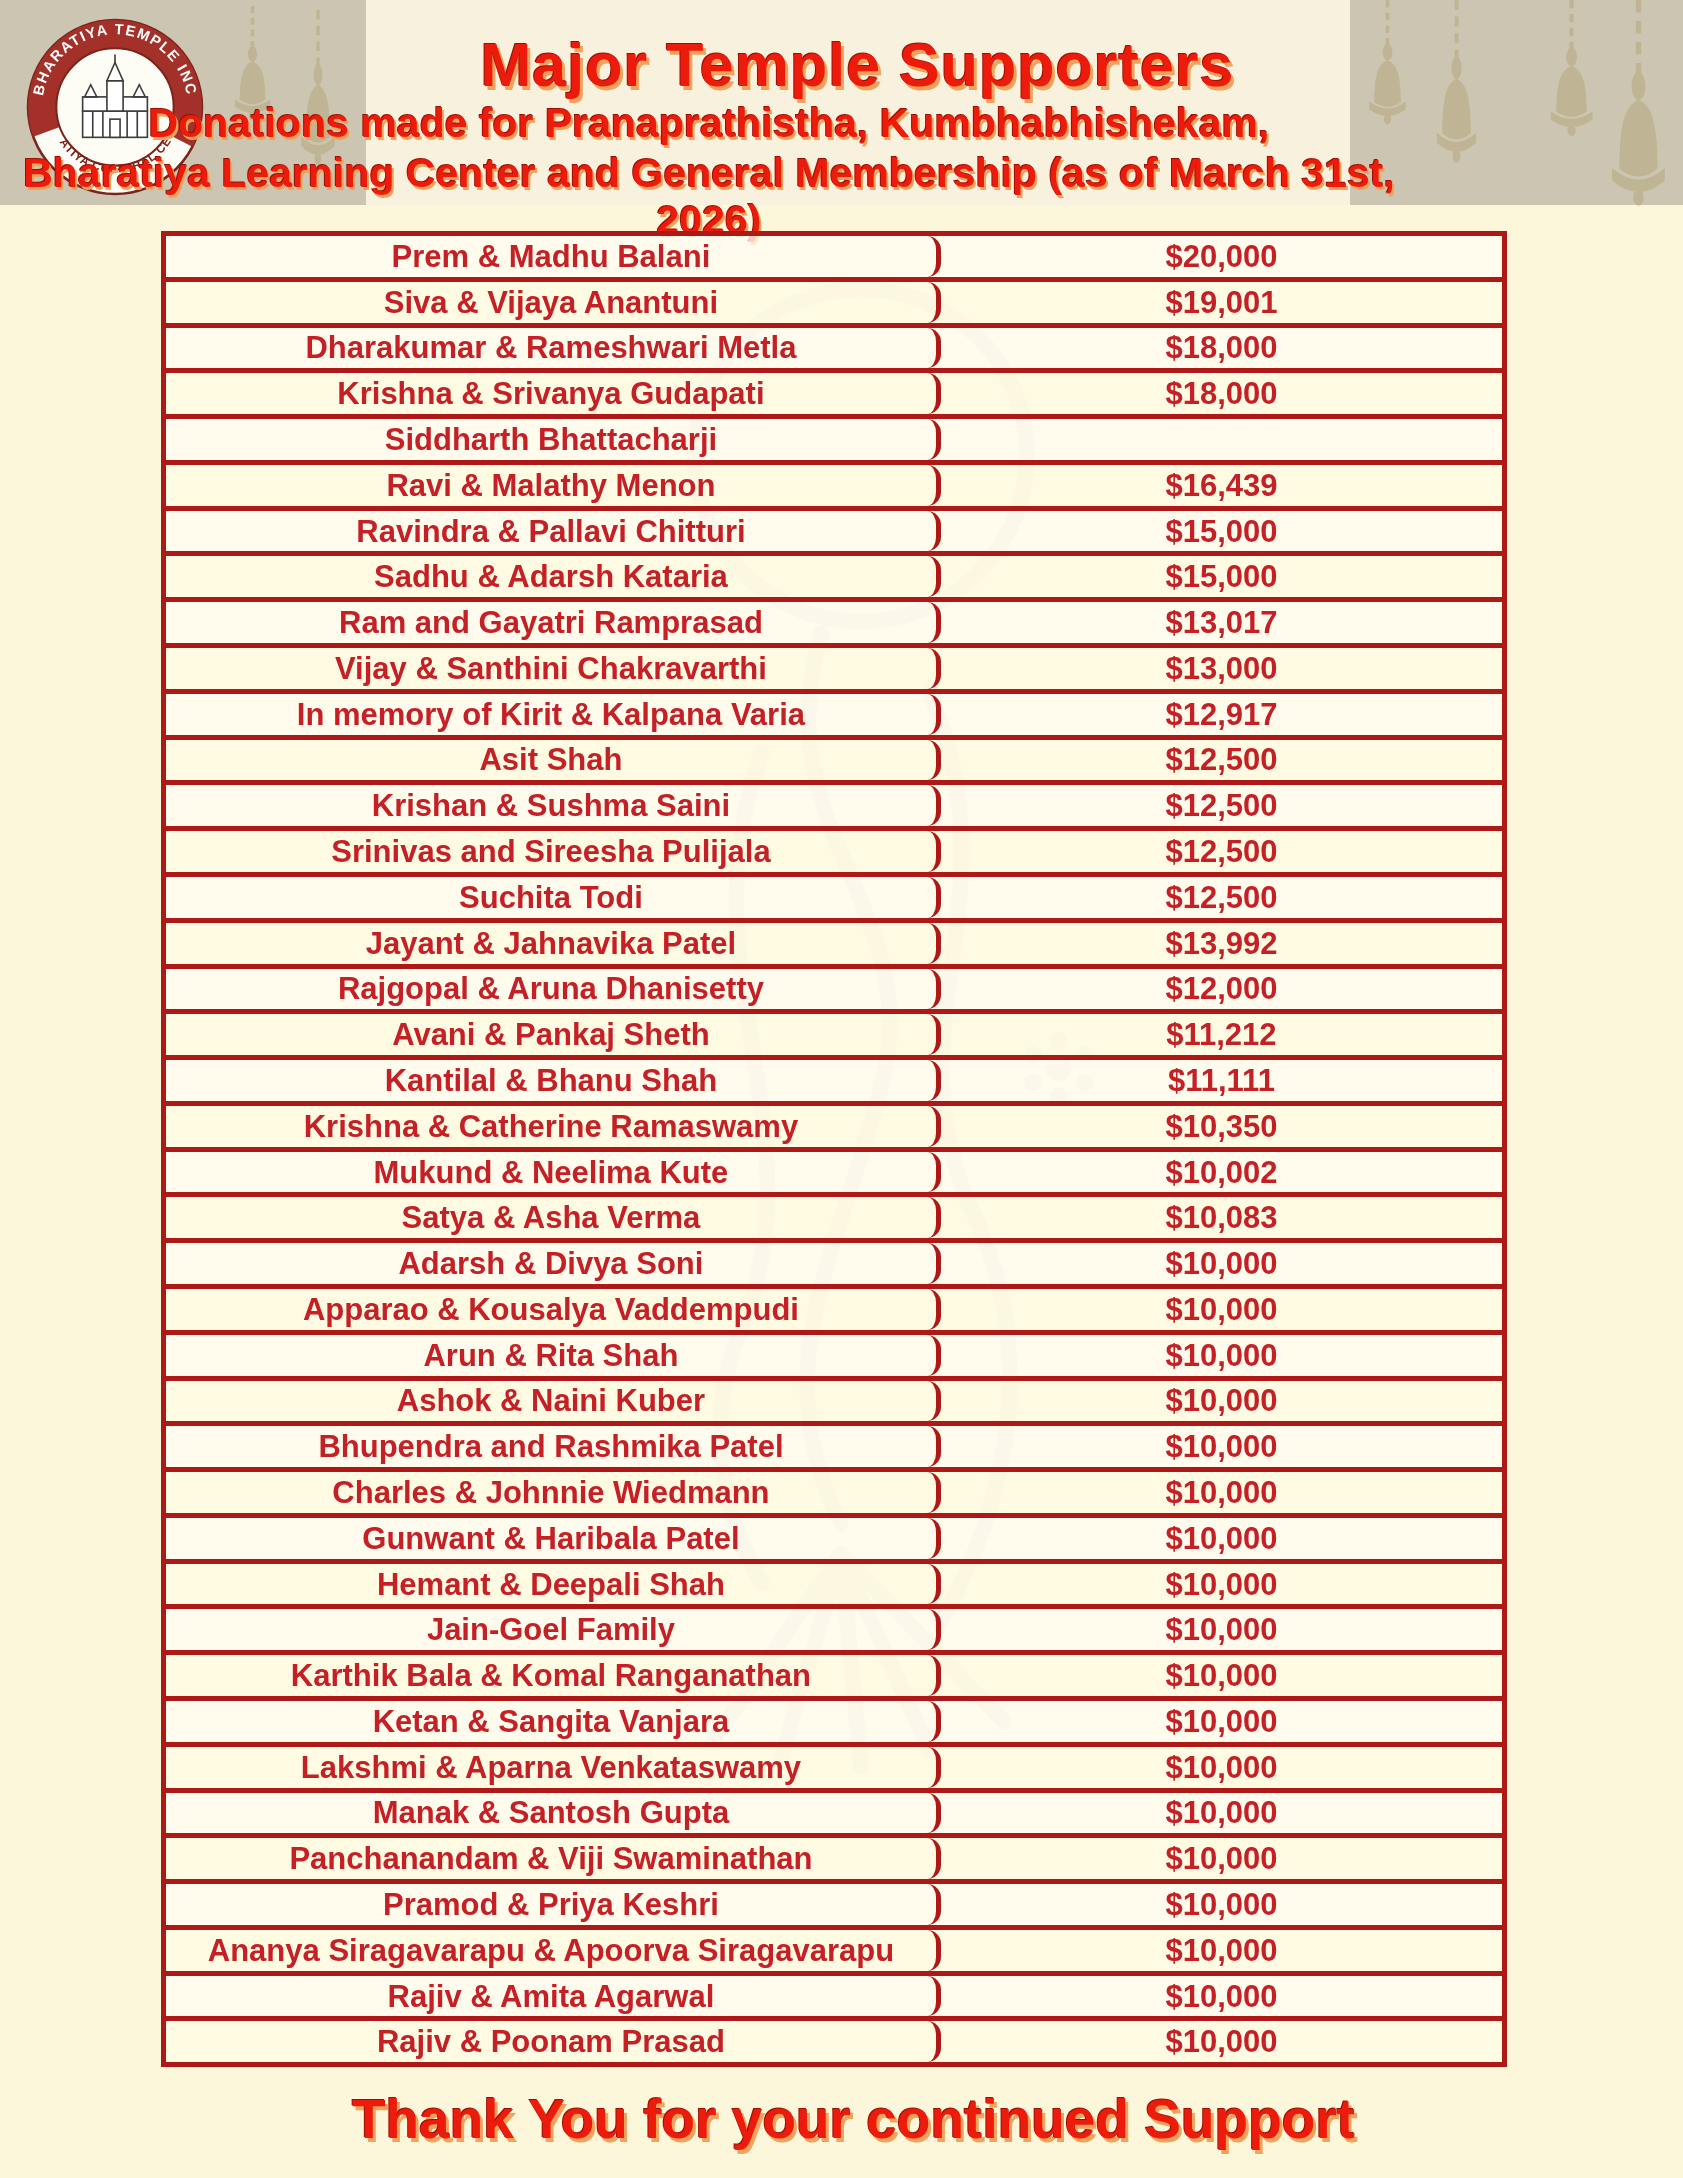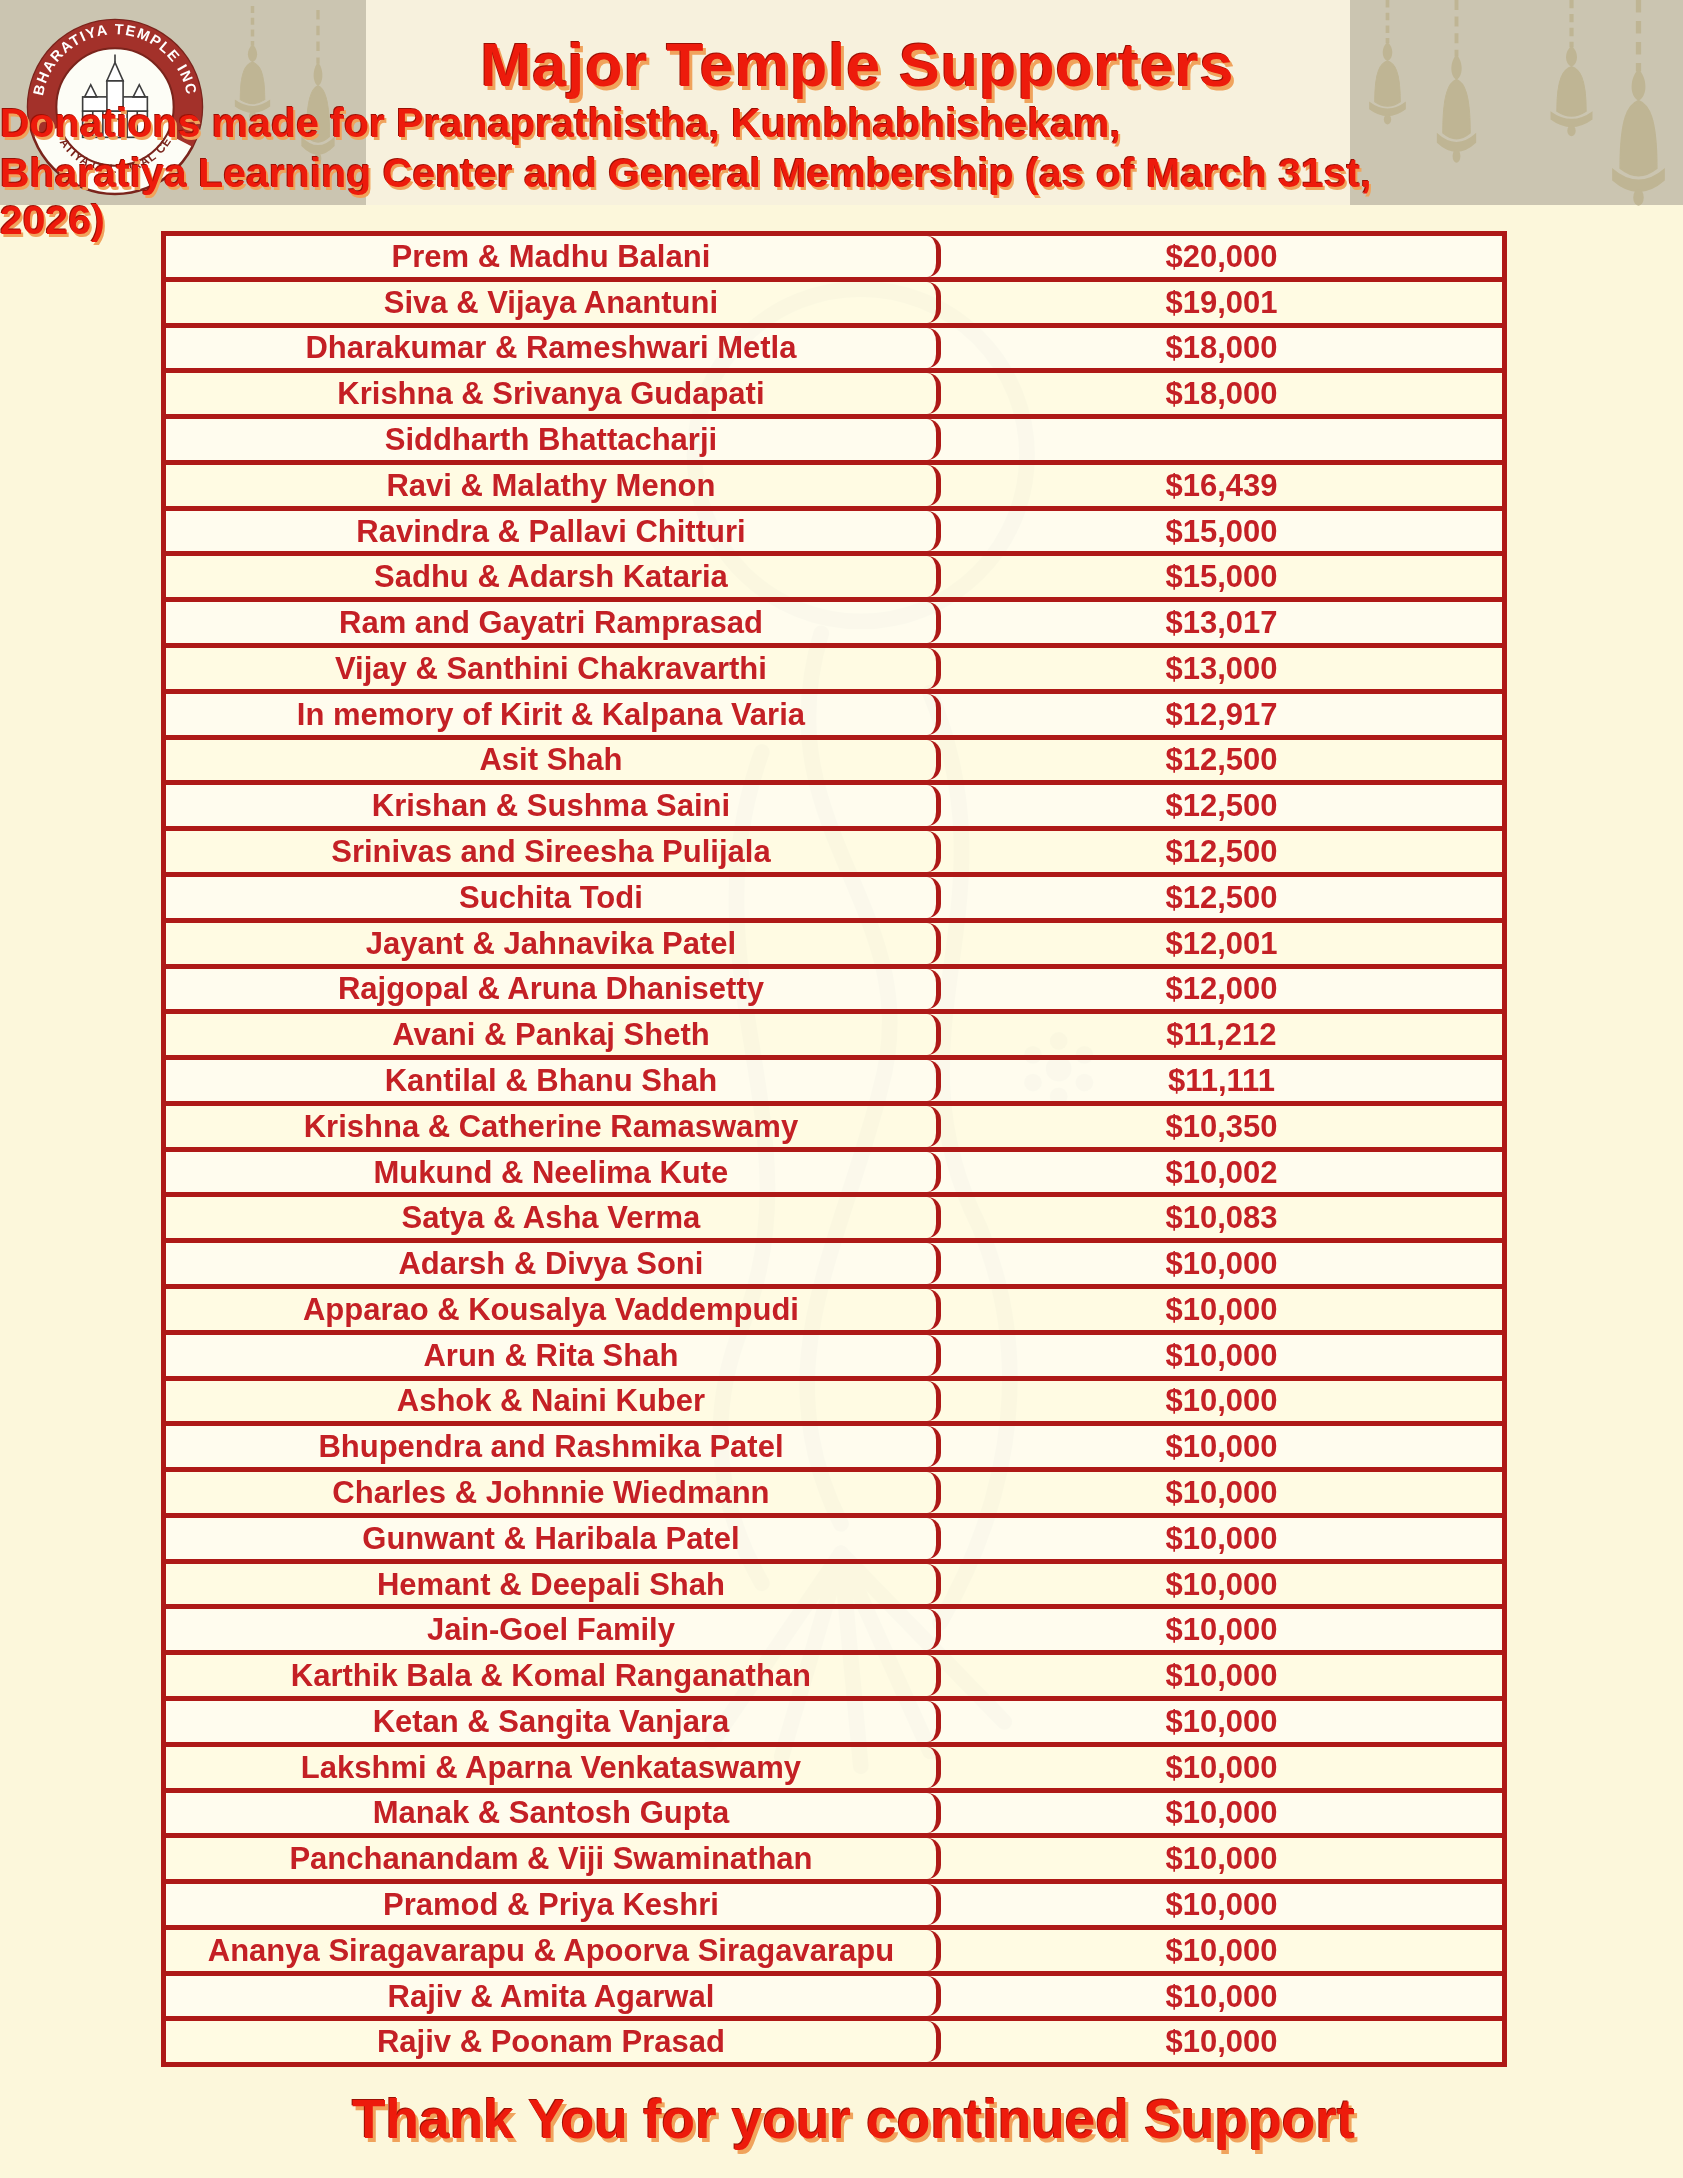--- a/index.html
+++ b/index.html
@@ -28,21 +28,21 @@
   .band-panel{position:absolute;top:0;height:205px;background:var(--band-panel);}
   .band-panel.left{left:0;width:366px;}
   .band-panel.right{left:1350px;width:333px;}
   .bell{position:absolute;color:var(--bell);opacity:.8;}
   .page-title{
     position:absolute;left:0;top:14px;width:1683px;margin:16px;text-align:center;
     font-size:61px;font-weight:bold;letter-spacing:1px;color:var(--title-red);
     text-shadow:-1px -1px 0 #9b1005, 3px 4px 0 var(--title-shadow);
   }
   .page-subtitle{
-    position:absolute;left:0;width:1418px;margin:0;text-align:left;
+    position:absolute;left:0;width:1418px;margin:0;text-align:center;
     font-size:41px;font-weight:bold;color:var(--title-red);
     text-shadow:-1px -1px 0 #9b1005, 2px 3px 0 var(--title-shadow);
   }
   .page-subtitle.line1{top:100px;}
   .page-subtitle.line2{top:150px;}
   
   .logo{position:absolute;left:26px;top:18px;width:178px;height:178px;}
   
   .watermark{position:absolute;left:465px;top:267px;width:752px;height:1544px;opacity:.5;z-index:1;}
   
@@ -226,21 +226,21 @@
       <div class="trow">
         <div class="cell name">Srinivas and Sireesha Pulijala</div>
         <div class="cell amount">$12,500</div>
       </div>
       <div class="trow">
         <div class="cell name">Suchita Todi</div>
         <div class="cell amount">$12,500</div>
       </div>
       <div class="trow">
         <div class="cell name">Jayant &amp; Jahnavika Patel</div>
-        <div class="cell amount">$12,001</div>
+        <div class="cell amount">$13,992</div>
       </div>
       <div class="trow">
         <div class="cell name">Rajgopal &amp; Aruna Dhanisetty</div>
         <div class="cell amount">$12,000</div>
       </div>
       <div class="trow">
         <div class="cell name">Avani &amp; Pankaj Sheth</div>
         <div class="cell amount">$11,212</div>
       </div>
       <div class="trow">

